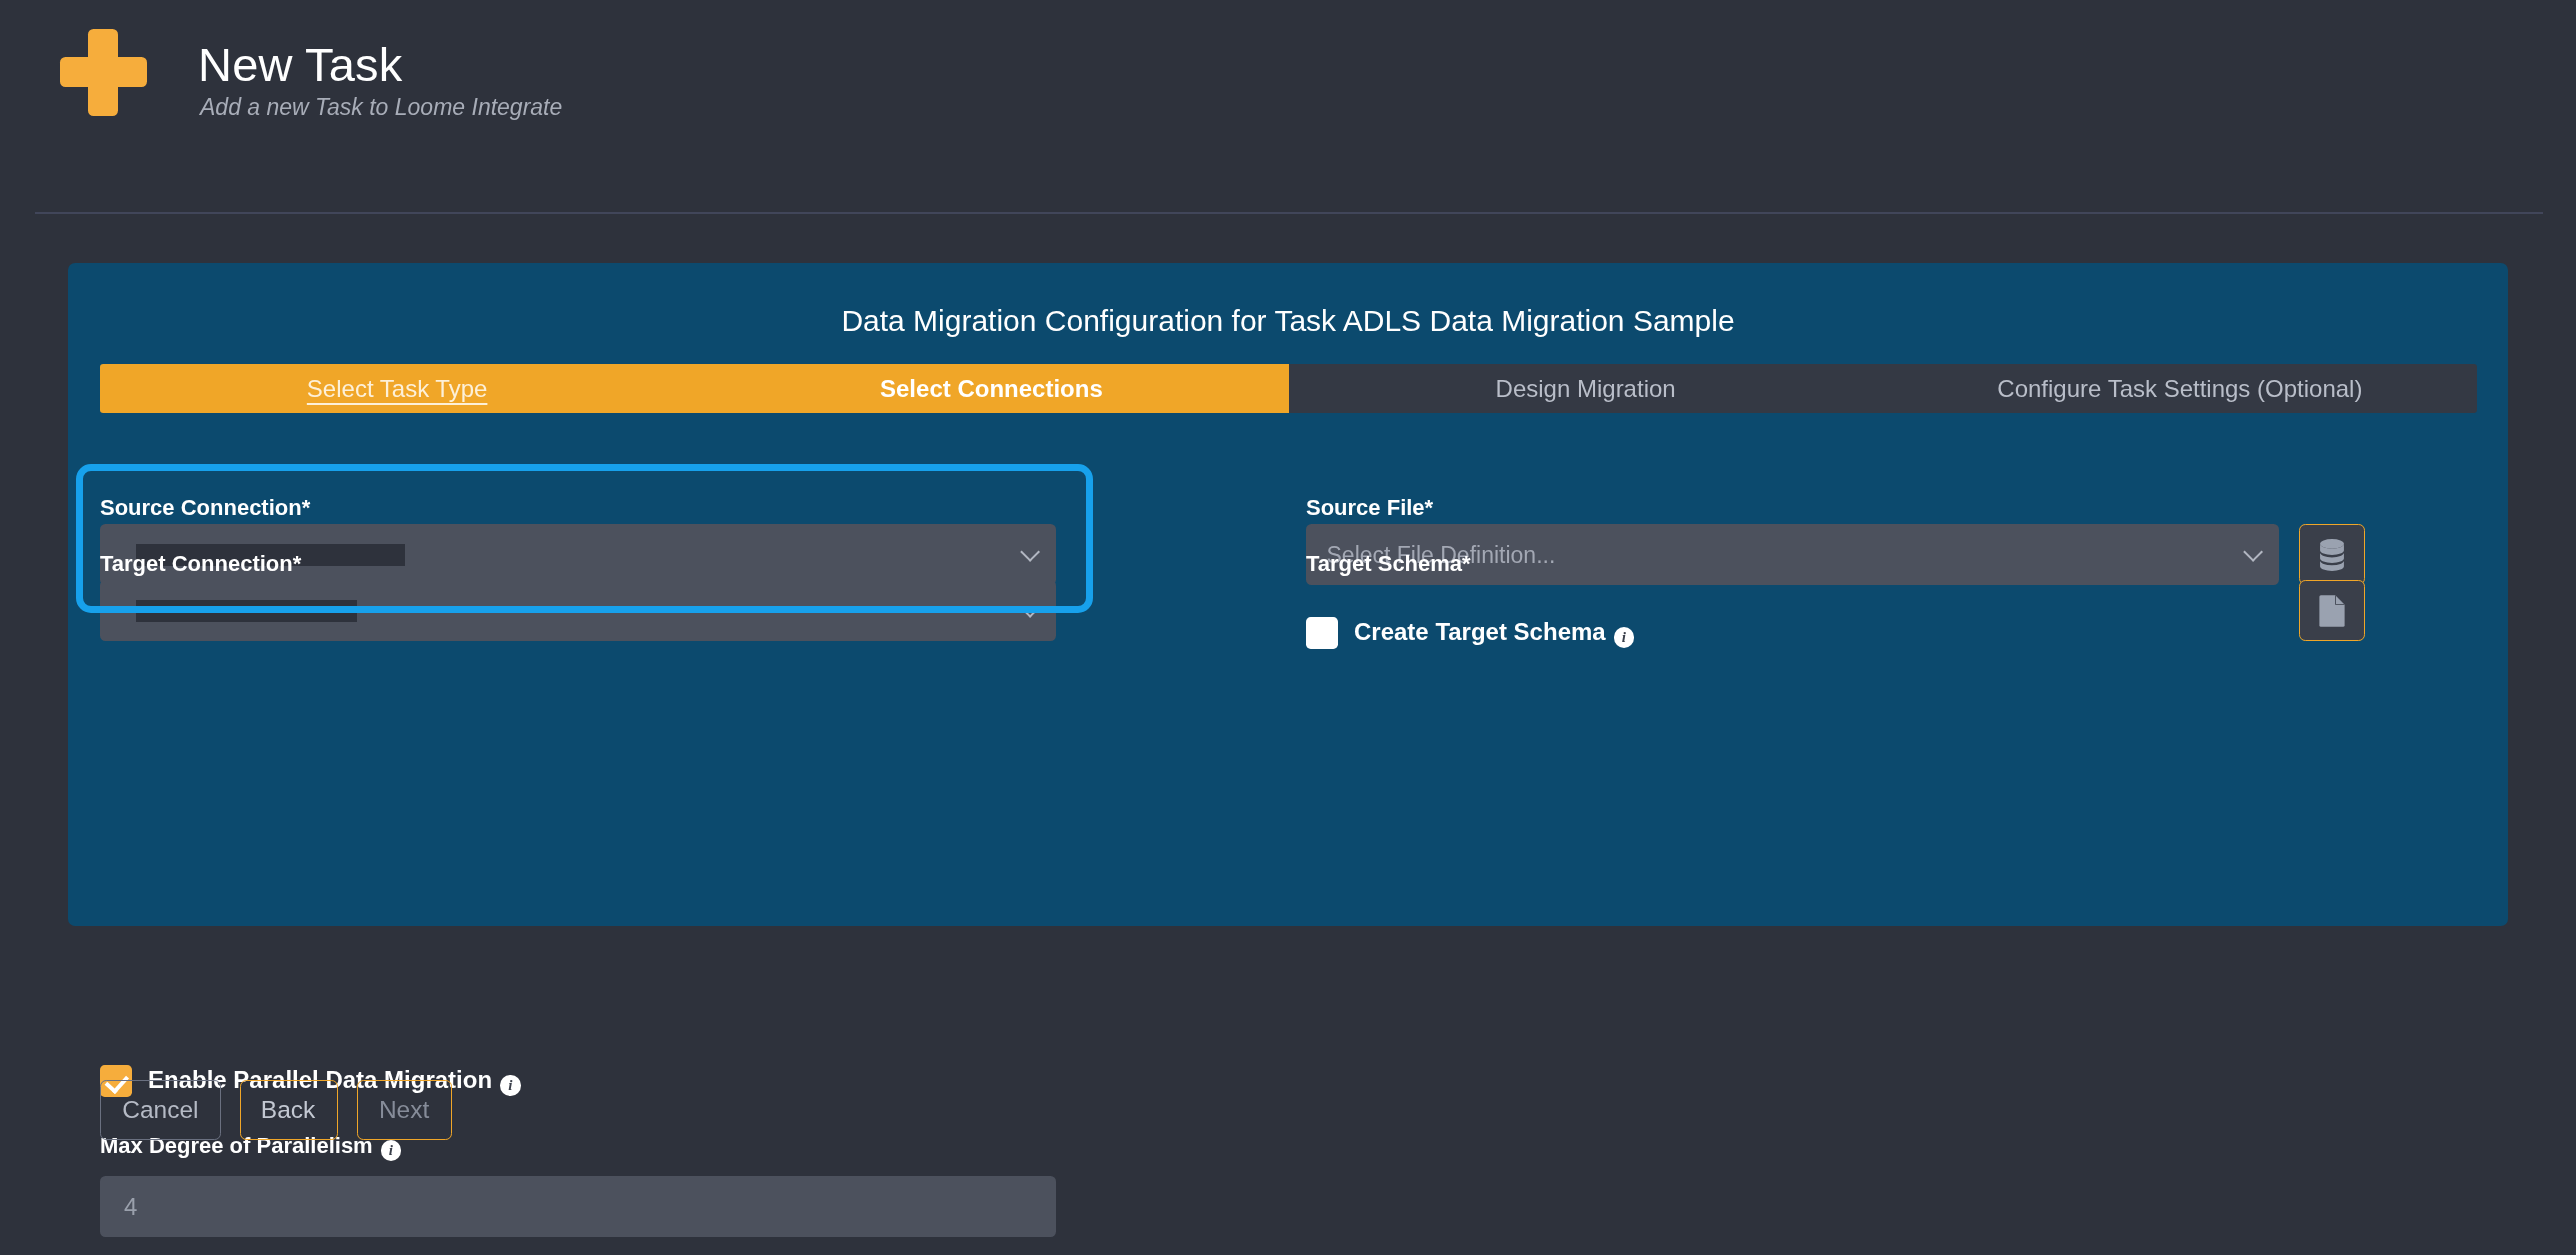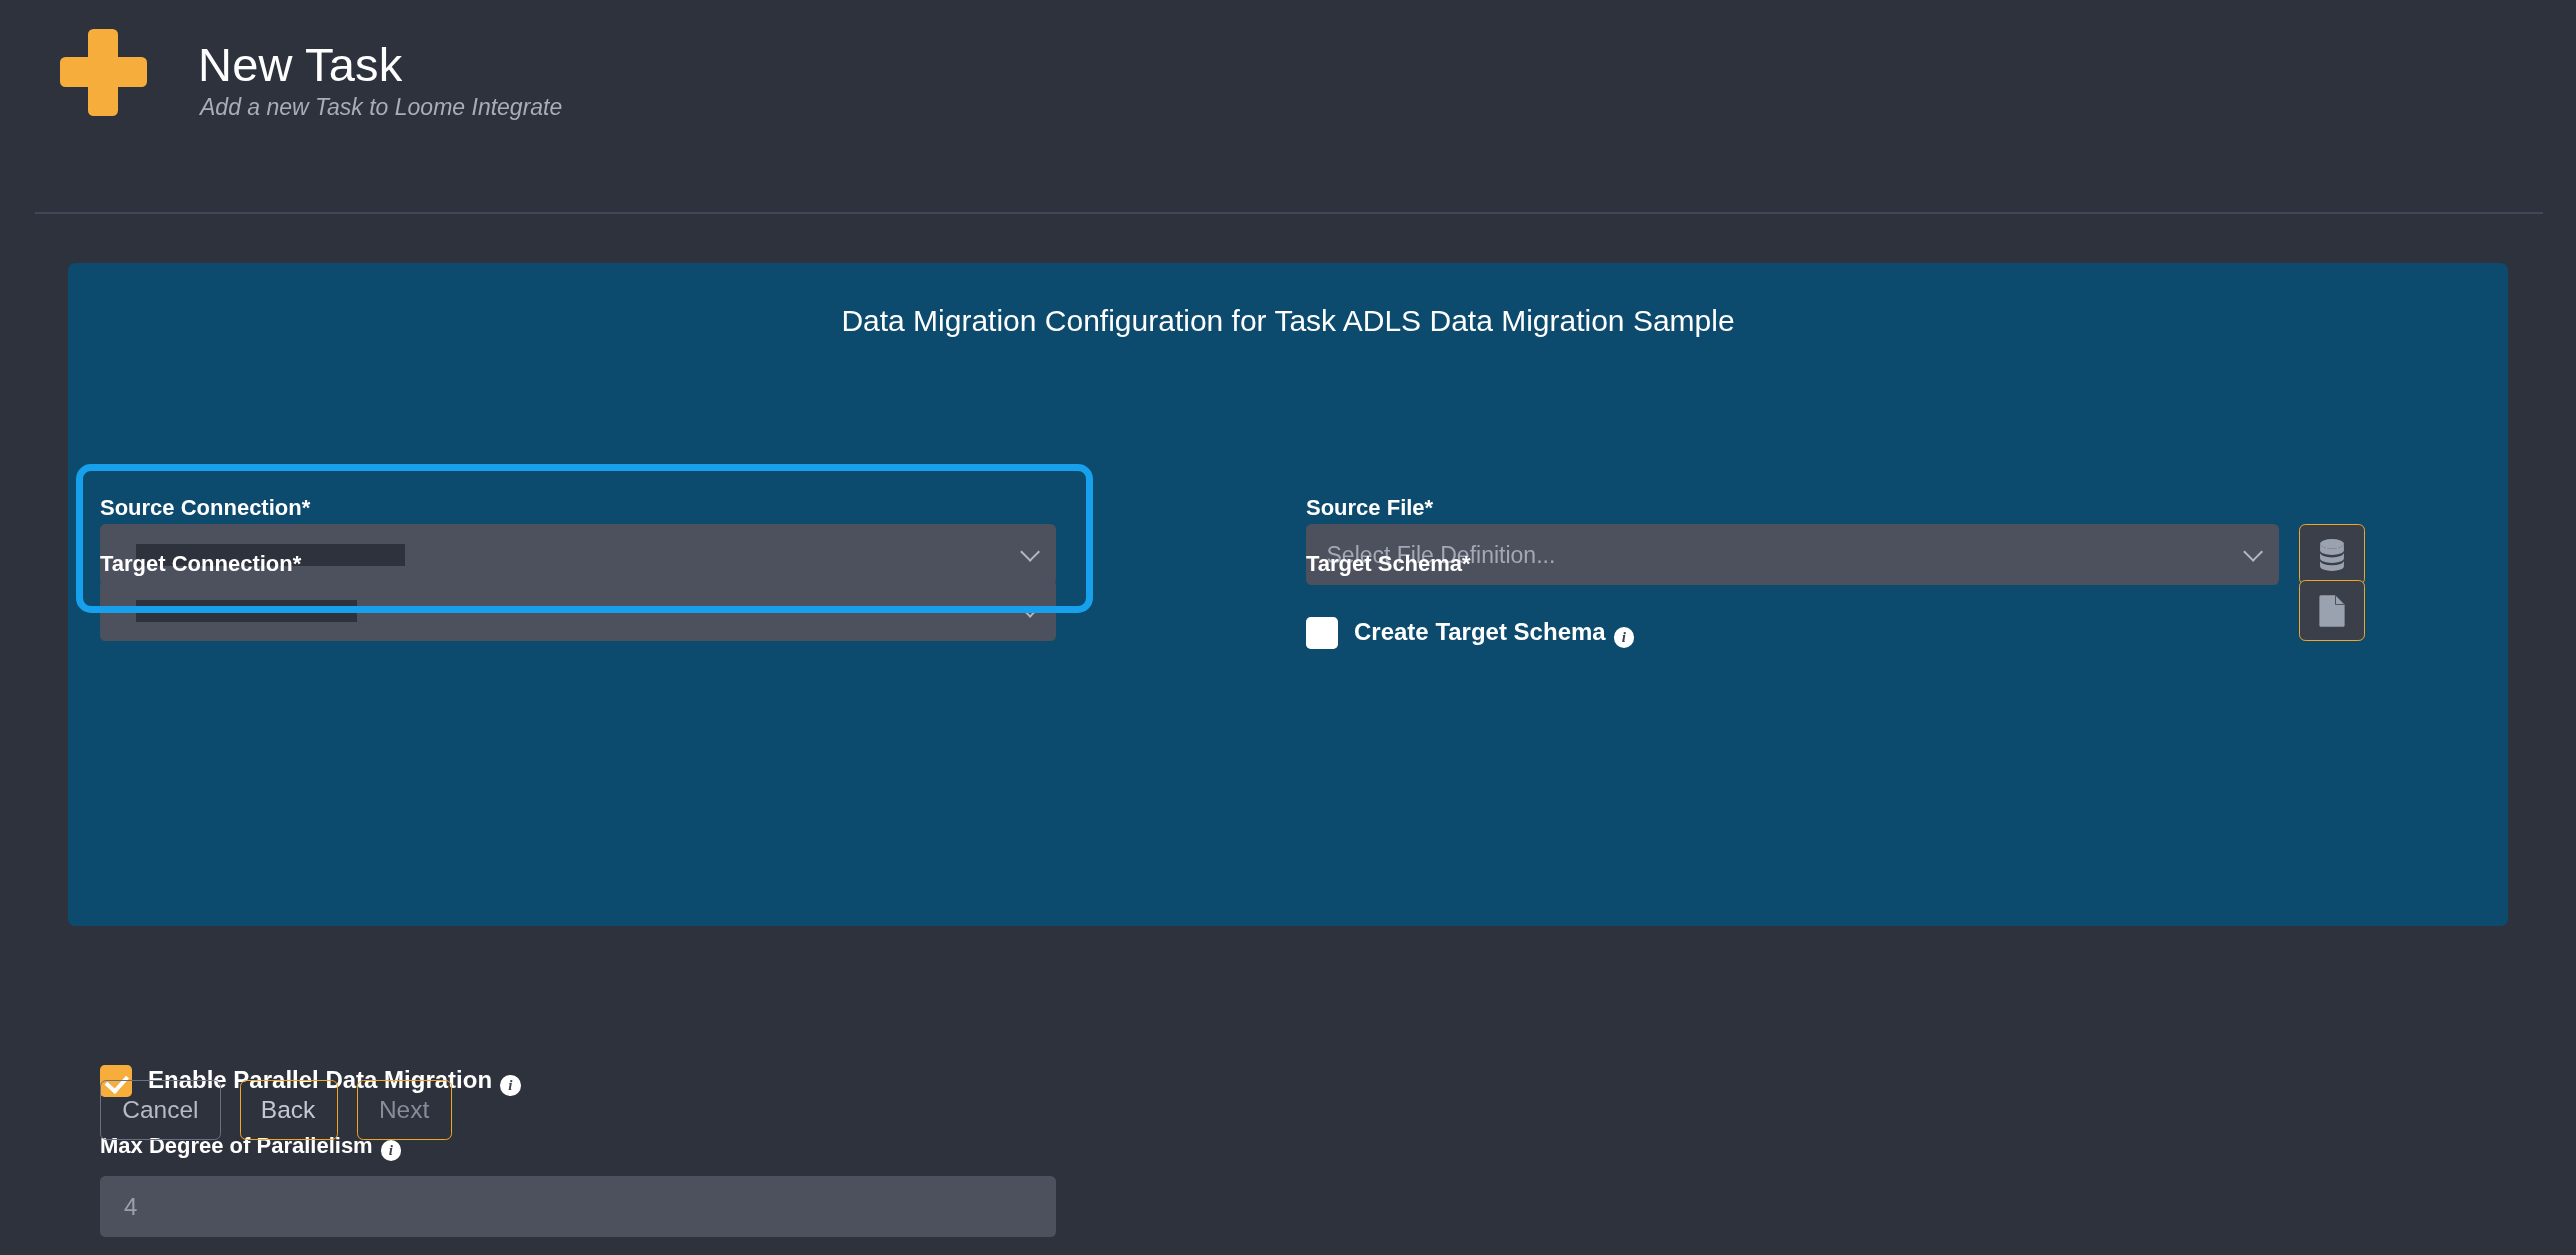--- a/index.html
+++ b/index.html
@@ -258,20 +258,34 @@
   </div>
   <div class="page-title">New Task</div>
   <div class="page-subtitle">Add a new Task to Loome Integrate</div>
   <div class="header-divider"></div>
 </div>
 
 <div class="card">
 
   <div class="card-title">Data Migration Configuration for Task ADLS Data Migration Sample</div>
 
+  <div class="tabs">
+    <div class="tab active-zone done">
+      <span>Select Task Type</span>
+    </div>
+    <div class="tab active-zone current">
+      <span>Select Connections</span>
+    </div>
+    <div class="tab">
+      <span>Design Migration</span>
+    </div>
+    <div class="tab">
+      <span>Configure Task Settings (Optional)</span>
+    </div>
+  </div>
 
   <div class="label" style="left:32px; top:232px;">Source Connection*</div>
 
   <div class="select" style="left:32px; top:261px; width:956px;">
     <div class="redacted" style="width:269px;"></div>
     <div class="chev"></div>
   </div>
 
   <div class="label" style="left:32px; top:288px;">Target Connection*</div>
 

